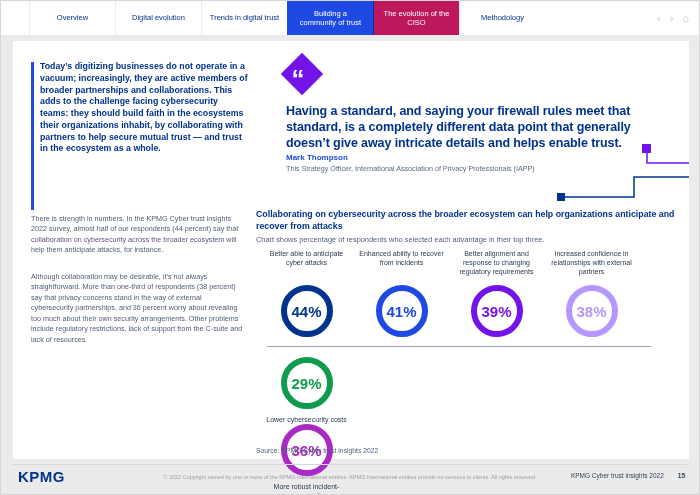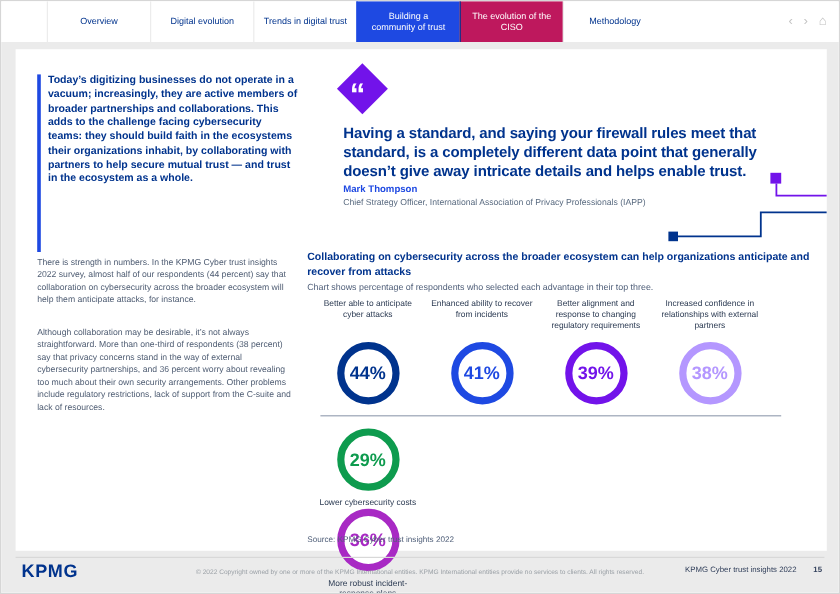--- a/index.html
+++ b/index.html
@@ -7,21 +7,21 @@
   body {
     position: relative;
     font-family: "Liberation Sans", sans-serif;
     background: #ffffff;
     overflow: hidden;
     border: 1px solid #d6d6d6;
   }
   
   .nav {
     position: absolute; top: 0; left: 0; right: 0; height: 34px;
-    background: #fff; display: flex; align-items: stretch; padding-left: 38px;
+    background: #fff; display: flex; align-items: stretch; padding-left: 28px;
   }
   .tab {
     width: 86px; display: flex; align-items: center; justify-content: center;
     text-align: center; font-size: 7.5px; line-height: 1.25; color: #00338D;
     padding: 2px 7px; border-left: 1px solid #ececec; cursor: pointer;
   }
   .tab:last-of-type { border-right: 1px solid #ececec; }
   .tab--cobalt { background: #1E49E2; color: #fff; border-left-color: #1E49E2; }
   .tab--navy { background: #be185d; color: #fff; border-left-color: #00338D; }
   .nav-icons {
@@ -125,21 +125,21 @@
   <div class="accent-bar"></div>
   <div class="headline">Today’s digitizing businesses do not operate in a vacuum; increasingly, they are active members of broader partnerships and collaborations. This adds to the challenge facing cybersecurity teams: they should build faith in the ecosystems their organizations inhabit, by collaborating with partners to help secure mutual trust — and trust in the ecosystem as a whole.</div>
   <div class="body-para para1">There is strength in numbers. In the KPMG Cyber trust insights 2022 survey, almost half of our respondents (44 percent) say that collaboration on cybersecurity across the broader ecosystem will help them anticipate attacks, for instance.</div>
   <div class="body-para para2">Although collaboration may be desirable, it’s not always straightforward. More than one-third of respondents (38 percent) say that privacy concerns stand in the way of external cybersecurity partnerships, and 36 percent worry about revealing too much about their own security arrangements. Other problems include regulatory restrictions, lack of support from the C-suite and lack of resources.</div>
 
   <div class="quote-icon">
     <span class="glyph">“</span>
   </div>
   <div class="quote-text">Having a standard, and saying your firewall rules meet that standard, is a completely different data point that generally doesn’t give away intricate details and helps enable trust.</div>
   <div class="quote-author">Mark Thompson</div>
-  <div class="quote-role">Chief Strategy Officer, International Association of Privacy Professionals (IAPP)</div>
+  <div class="quote-role">This Strategy Officer, International Association of Privacy Professionals (IAPP)</div>
 
   <svg class="circuit" viewBox="0 0 136 75" xmlns="http://www.w3.org/2000/svg">
     <polyline points="94,12 94,22 136,22" fill="none" stroke="#7213EA" stroke-width="1.5"></polyline>
     <rect x="89" y="3" width="9" height="9" fill="#7213EA"></rect>
     <polyline points="136,36 81,36 81,56 12,56" fill="none" stroke="#00338D" stroke-width="1.5"></polyline>
     <rect x="4" y="52" width="8" height="8" fill="#00338D"></rect>
   </svg>
 
   <div class="chart-title">Collaborating on cybersecurity across the broader ecosystem can help organizations anticipate and recover from attacks</div>
   <div class="chart-sub">Chart shows percentage of respondents who selected each advantage in their top three.</div>

